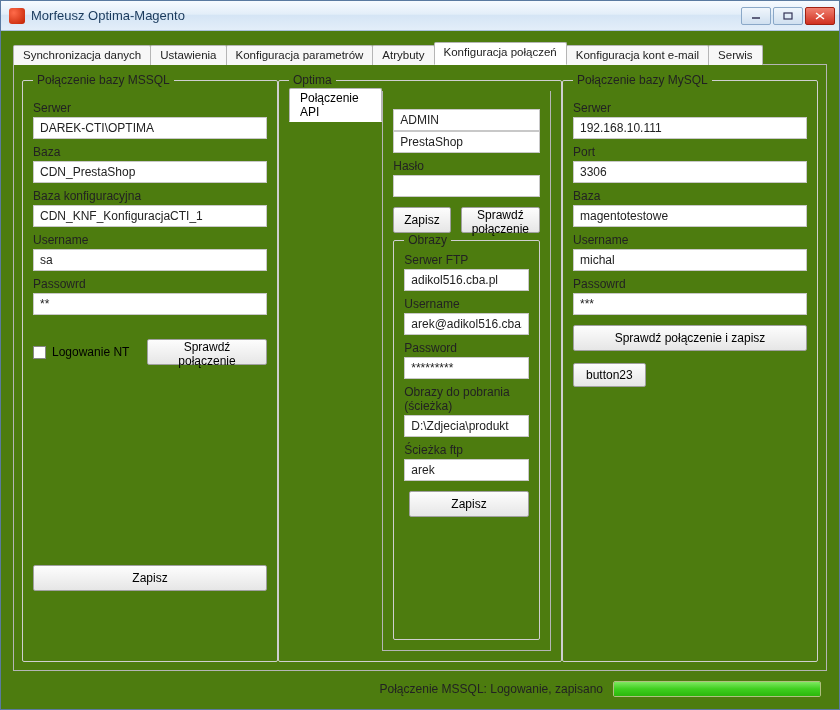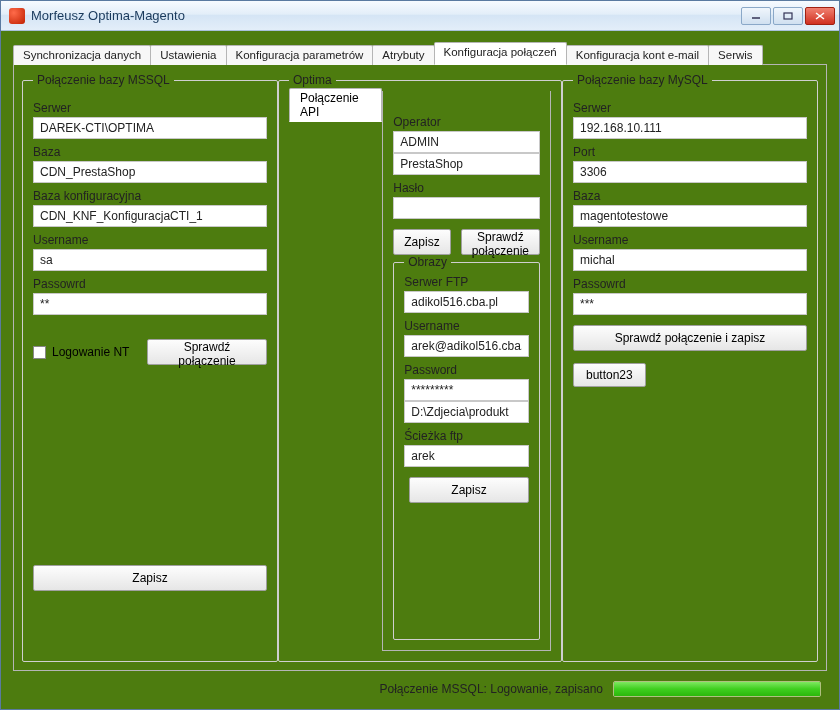--- a/index.html
+++ b/index.html
@@ -292,21 +292,20 @@
 
       <div class="col col2">
         <fieldset class="group" style="flex:1; display:flex; flex-direction:row; padding-top:4px;">
           <legend>Optima</legend>
 
           <div class="inner-tabstrip">
             <div class="inner-tab">Połączenie API</div>
           </div>
           <div class="inner-content">
             <div style="height:8px;"></div>
-            <div class="field-label">Operator</div>
             <input class="text-input" value="ADMIN" style="">
 
             <input class="text-input" value="PrestaShop" style="">
 
             <div class="field-label">Hasło</div>
             <input class="text-input" value="" style="">
 
             <div class="row">
               <button class="btn">Zapisz</button>
               <button class="btn">Sprawdź połączenie</button>
@@ -317,20 +316,21 @@
 
               <div class="field-label" style="margin-top:2px;">Serwer FTP</div>
               <input class="text-input" value="adikol516.cba.pl" style="">
 
               <div class="field-label">Username</div>
               <input class="text-input" value="arek@adikol516.cba.pl" style="">
 
               <div class="field-label">Password</div>
               <input class="text-input" value="*********" style="">
 
+              <div class="field-label">Obrazy do pobrania (ścieżka)</div>
               <input class="text-input" value="D:\Zdjecia\produkt" style="">
 
               <div class="field-label">Ścieżka ftp</div>
               <input class="text-input" value="arek" style="">
 
               <div class="row" style="justify-content:flex-end;">
                 <button class="btn" style="flex:0 0 120px;">Zapisz</button>
               </div>
             </fieldset>
           </div>

